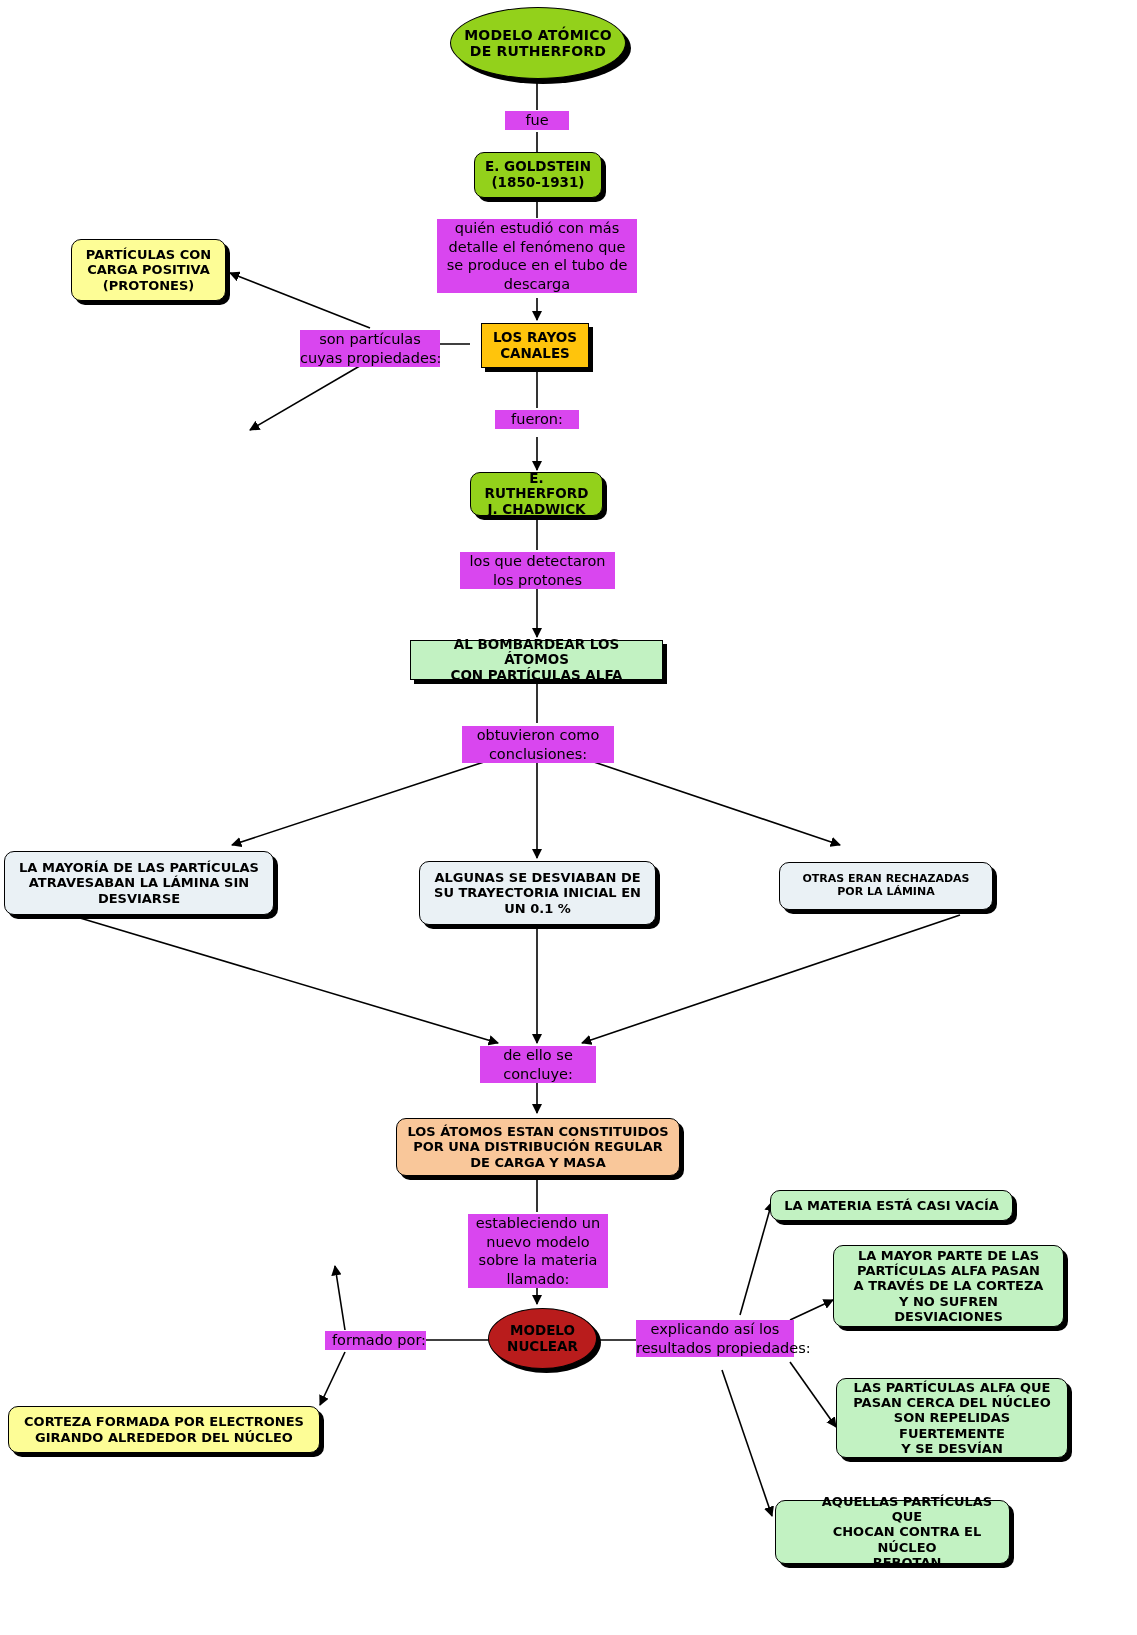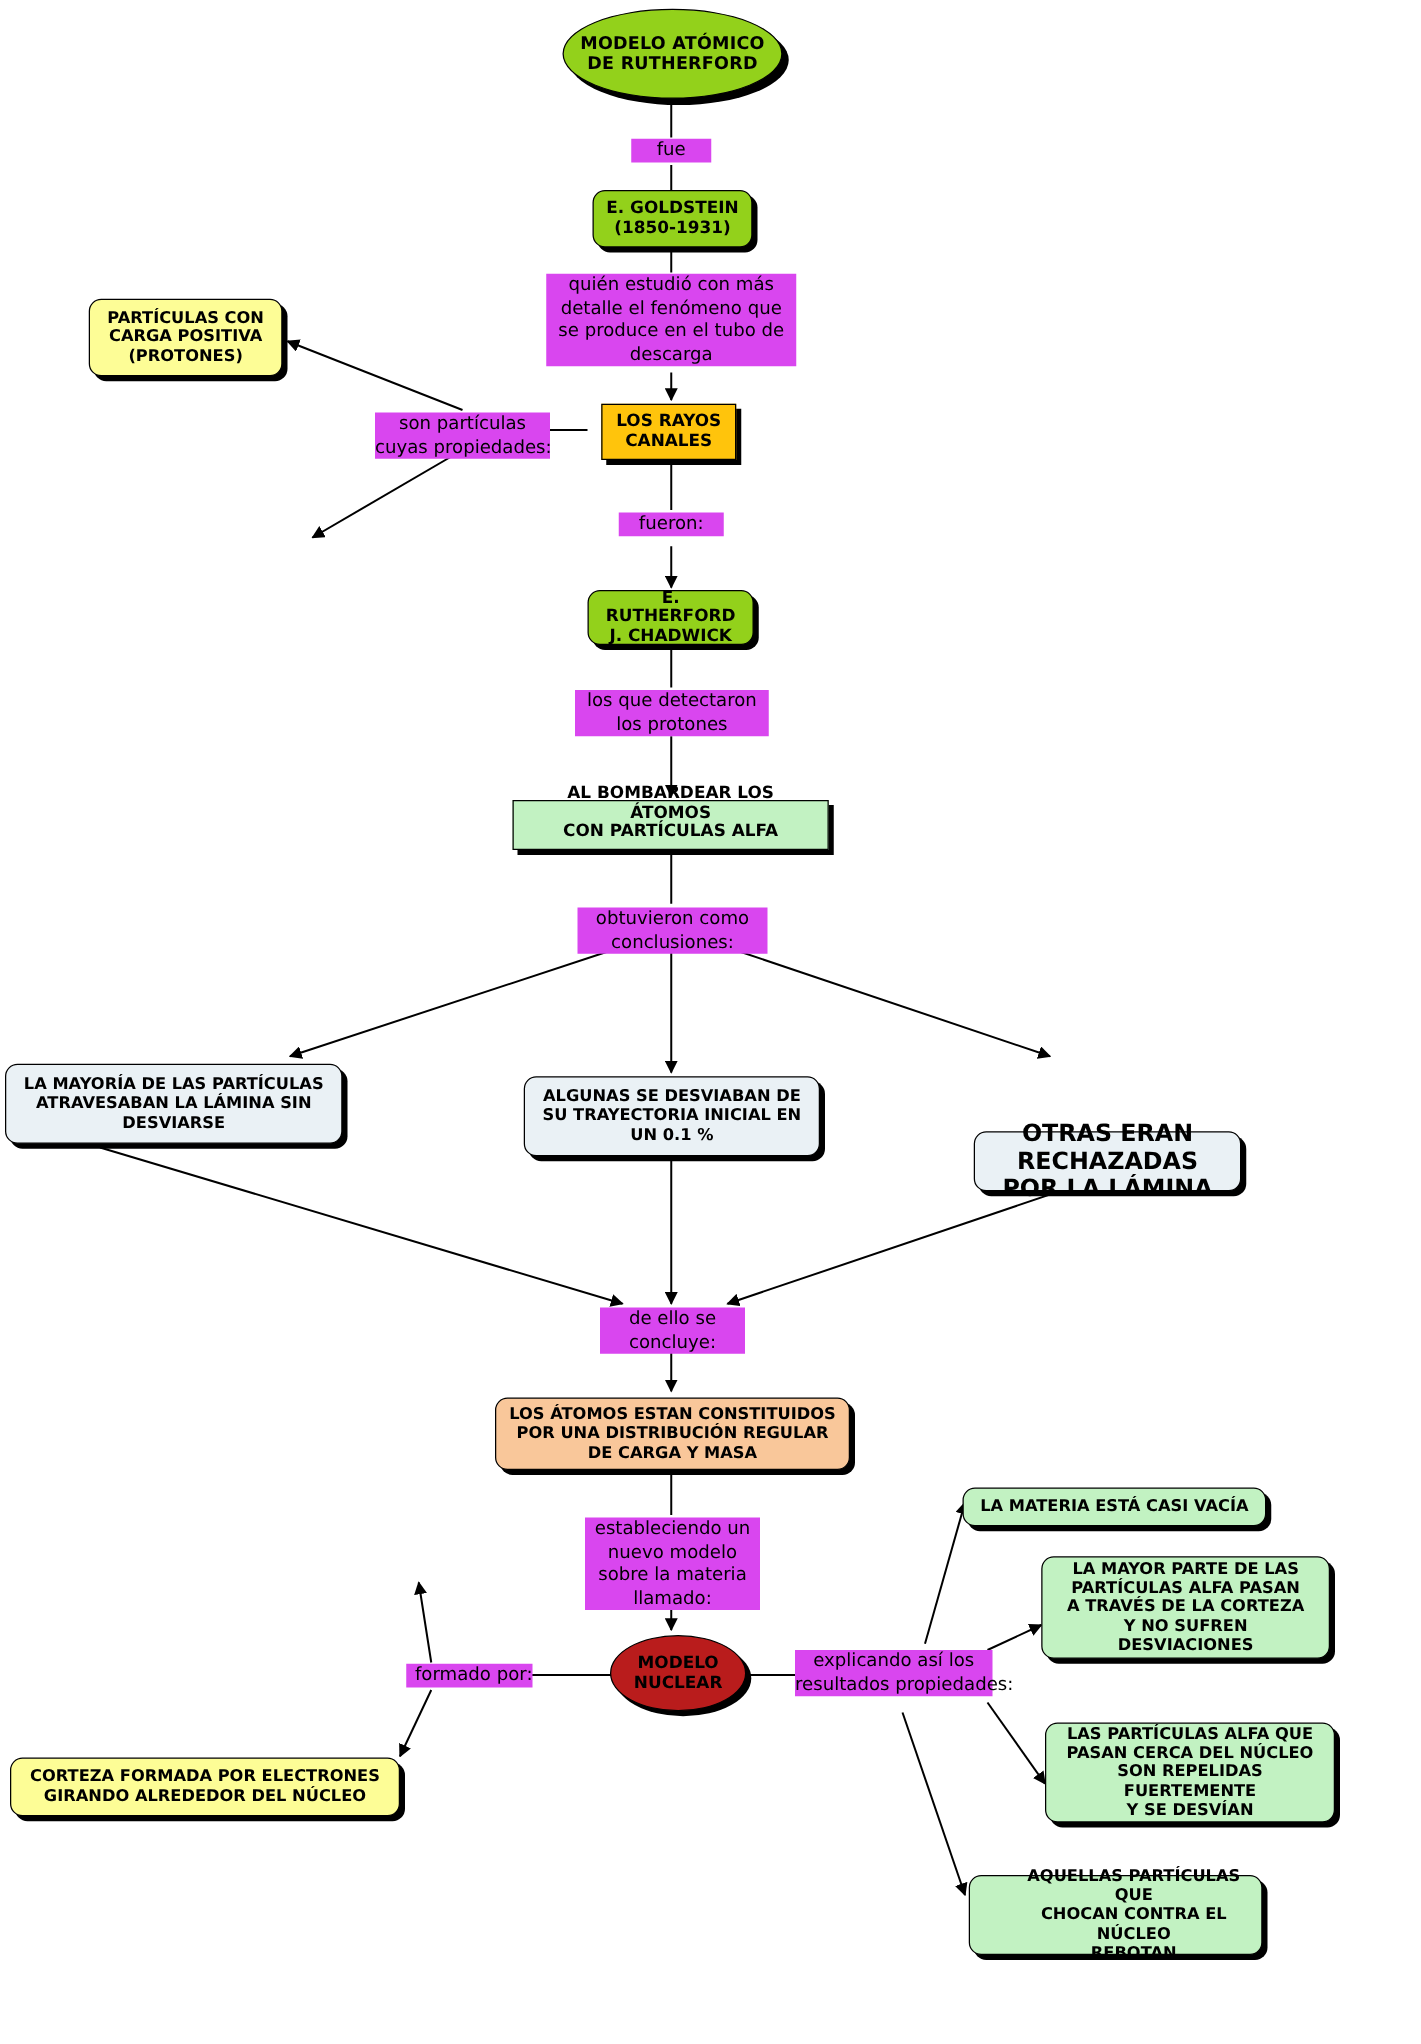--- a/index.html
+++ b/index.html
@@ -159,38 +159,38 @@
 CARGA POSITIVA
 (PROTONES)</span>
   </div>
 
 
   <div class="node rounded c-green shadow-sm" style="left:470px; top:472px; width:133px; height:44px; font-size:13.5px;">
     <span class="txt" style="white-space:pre-line;">E. RUTHERFORD
 J. CHADWICK</span>
   </div>
 
-  <div class="node square c-mint shadow-sm" style="left:410px; top:640px; width:253px; height:40px; font-size:13.5px;align-items:flex-end;">
+  <div class="node square c-mint shadow-sm" style="left:410px; top:640px; width:253px; height:40px; font-size:13.5px;">
     <span class="txt" style="white-space:pre-line;">AL BOMBARDEAR LOS ÁTOMOS
 CON PARTÍCULAS ALFA</span>
   </div>
 
   <div class="node rounded c-blue shadow-sm" style="left:4px; top:851px; width:270px; height:64px; font-size:13px;">
     <span class="txt" style="white-space:pre-line;">LA MAYORÍA DE LAS PARTÍCULAS
 ATRAVESABAN LA LÁMINA SIN
 DESVIARSE</span>
   </div>
 
   <div class="node rounded c-blue shadow-sm" style="left:419px; top:861px; width:237px; height:64px; font-size:13px;">
     <span class="txt" style="white-space:pre-line;">ALGUNAS SE DESVIABAN DE
 SU TRAYECTORIA INICIAL EN
 UN 0.1 %</span>
   </div>
 
-  <div class="node rounded c-blue shadow-sm" style="left:779px; top:862px; width:214px; height:48px; font-size:19px;margin-top:43px;">
+  <div class="node rounded c-blue shadow-sm" style="left:779px; top:862px; width:214px; height:48px; font-size:11px;">
     <span class="txt" style="white-space:pre-line;">OTRAS ERAN RECHAZADAS
 POR LA LÁMINA</span>
   </div>
 
   <div class="node rounded c-peach shadow-sm" style="left:396px; top:1118px; width:284px; height:58px; font-size:13px;">
     <span class="txt" style="white-space:pre-line;">LOS ÁTOMOS ESTAN CONSTITUIDOS
 POR UNA DISTRIBUCIÓN REGULAR
 DE CARGA Y MASA</span>
   </div>
 

